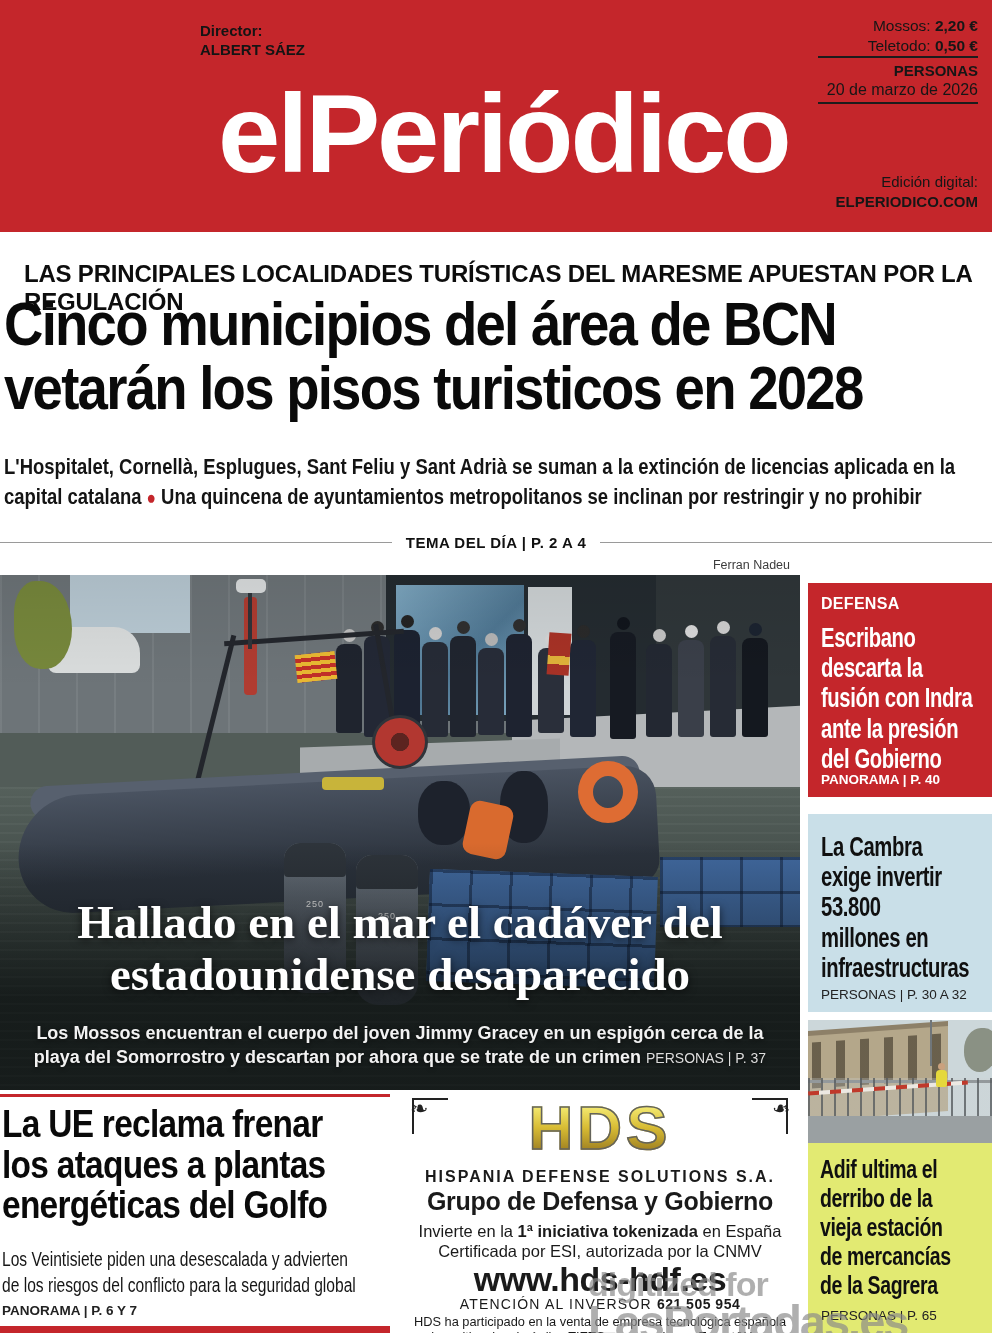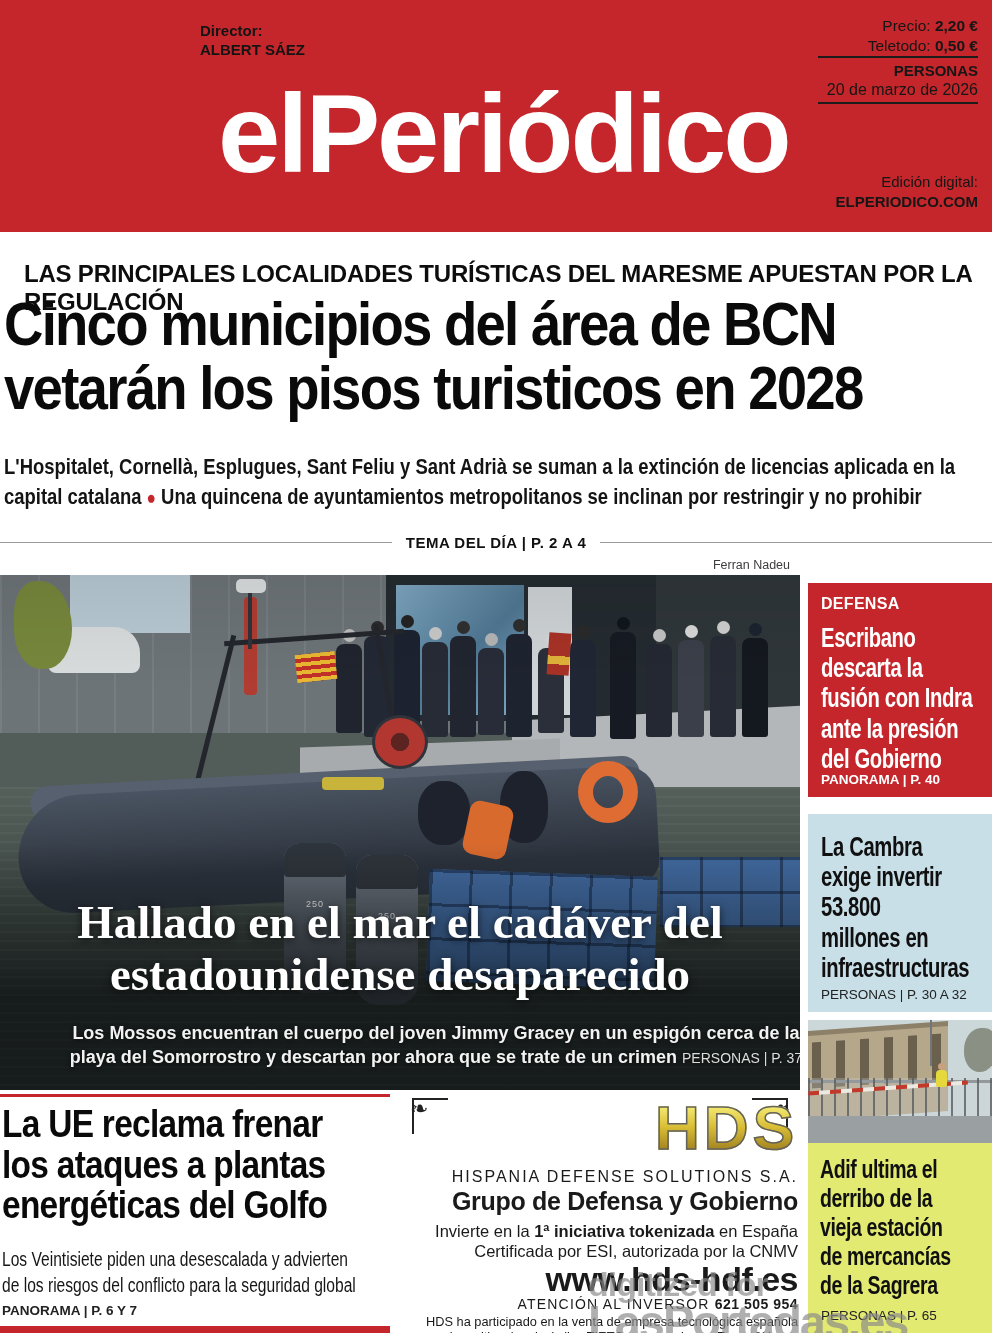--- a/index.html
+++ b/index.html
@@ -95,21 +95,21 @@
            background-image:repeating-linear-gradient(90deg,rgba(10,20,40,.45) 0 3px,transparent 3px 40px),
                             repeating-linear-gradient(180deg,rgba(10,20,40,.45) 0 3px,transparent 3px 34px);}
   .ph-shade{position:absolute;inset:0;background:linear-gradient(180deg,rgba(0,0,0,.08) 0%,transparent 22%,transparent 52%,rgba(5,8,8,.55) 82%);}
   .ph-caption{position:absolute;right:12px;top:18px;width:160px;text-align:right;
               font-family:"Liberation Serif",serif;font-weight:bold;font-size:15px;color:#fff;
               line-height:1.25;white-space:pre-line;text-shadow:0 1px 3px rgba(0,0,0,.6);}
   .ph-headline{position:absolute;left:0;top:322px;width:800px;text-align:center;
                font-family:"Liberation Serif",serif;font-weight:600;font-size:47px;color:#fff;
                line-height:1.1;white-space:pre-line;text-shadow:0 2px 8px rgba(0,0,0,.65);}
   .ph-sub{position:absolute;left:0;top:446px;width:800px;text-align:center;font-size:18px;
-          font-weight:600;color:#f2f2f2;line-height:1.35;white-space:pre-line;text-shadow:0 1px 4px rgba(0,0,0,.7);padding-left:36px;}
+          font-weight:600;color:#f2f2f2;line-height:1.35;white-space:pre-line;text-shadow:0 1px 4px rgba(0,0,0,.7);}
   .ph-sub .sect{font-size:14px;font-weight:500;color:#ddd;}
 
   
   .rbox{left:808px;width:184px;box-sizing:border-box;}
   .box-defensa{top:583px;height:214px;background:#c4262b;color:#fff;padding:12px 13px;}
   .box-defensa .kick{font-size:16px;font-weight:600;letter-spacing:.3px;}
   .rh{margin-top:10px;font-size:27px;font-weight:800;line-height:1.12;letter-spacing:-.5px;
       white-space:pre-line;transform:scaleX(.75);transform-origin:left top;width:208px;}
   .rfoot{position:absolute;left:13px;bottom:10px;font-size:13.5px;font-weight:600;}
   .box-cambra{top:814px;height:198px;background:#c9dfe8;color:#101010;padding:14px 13px;}
@@ -136,32 +136,32 @@
   .bl-rule-top{left:0;top:1094px;width:390px;height:3px;background:#c4262b;}
   .bl-headline{left:2px;top:1104px;width:450px;font-size:38px;font-weight:800;color:#0a0a0a;
                letter-spacing:-.8px;line-height:1.07;white-space:pre-line;
                transform:scaleX(.88);transform-origin:left top;}
   .bl-sub{left:2px;top:1246px;width:500px;font-size:20px;font-weight:500;color:#161616;line-height:1.3;
           white-space:pre-line;transform:scaleX(.78);transform-origin:left top;}
   .bl-foot{left:2px;top:1303px;font-size:13.5px;font-weight:600;color:#222;}
   .bl-rule-bot{left:0;top:1326px;width:390px;height:7px;background:#c4262b;}
 
   
-  .ad{left:402px;top:1090px;width:396px;height:243px;text-align:right;color:#1a1a1a;}
+  .ad{left:402px;top:1090px;width:396px;height:243px;text-align:center;color:#1a1a1a;}
   .ad-corner{position:absolute;top:8px;width:34px;height:34px;border-top:2px solid #222;}
   .ad-corner.l{left:10px;border-left:2px solid #222;}
   .ad-corner.r{right:10px;border-right:2px solid #222;}
   .ad-orn{position:absolute;top:-4px;font-size:22px;color:#222;}
   .ad-corner.l .ad-orn{left:-4px;}
   .ad-corner.r .ad-orn{right:-4px;transform:scaleX(-1);}
   .ad-logo{position:absolute;left:0;top:2px;width:100%;font-size:62px;font-weight:800;letter-spacing:4px;
            background:linear-gradient(#f9f27c 15%,#d8bc34 50%,#9c7d20 85%);
            -webkit-background-clip:text;background-clip:text;color:transparent;
            -webkit-text-stroke:1.5px #63635c;}
-  .ad-co{position:absolute;left:0;top:78px;width:100%;font-size:16px;font-weight:normal;letter-spacing:2px;}
+  .ad-co{position:absolute;left:0;top:78px;width:100%;font-size:16px;font-weight:bold;letter-spacing:2px;}
   .ad-tag{position:absolute;left:0;top:97px;width:100%;font-size:25px;font-weight:bold;letter-spacing:-.3px;}
   .ad-l1{position:absolute;left:0;top:132px;width:100%;font-size:16.5px;}
   .ad-l1 b{font-weight:bold;}
   .ad-l2{position:absolute;left:0;top:152px;width:100%;font-size:16.5px;}
   .ad-url{position:absolute;left:0;top:170px;width:100%;font-size:34px;font-weight:800;letter-spacing:-.5px;}
   .ad-inv{position:absolute;left:0;top:206px;width:100%;font-size:14px;letter-spacing:1.2px;}
   .ad-inv b{font-weight:bold;letter-spacing:.5px;}
   .ad-small{position:absolute;left:0;top:225px;width:100%;font-size:12.8px;line-height:1.15;white-space:pre-line;}
 
   
@@ -177,21 +177,21 @@
   <div class="abs header">
 
     <div class="abs director">
       <div>Director:</div>
       <div>ALBERT SÁEZ</div>
     </div>
 
     <div class="abs masthead">elPeriódico</div>
 
     <div class="abs priceblock">
-      <div><span>Precio: </span><b>2,20 €</b></div>
+      <div><span>Mossos: </span><b>2,20 €</b></div>
       <div><span>Teletodo: </span><b>0,50 €</b></div>
     </div>
     <div class="abs hrule" style="top:56px"></div>
     <div class="abs dateblock">
       <div class="wd">PERSONAS</div>
       <div class="dt">20 de marzo de 2026</div>
     </div>
     <div class="abs hrule" style="top:102px"></div>
     <div class="abs edition">
       <div>Edición digital:</div>

